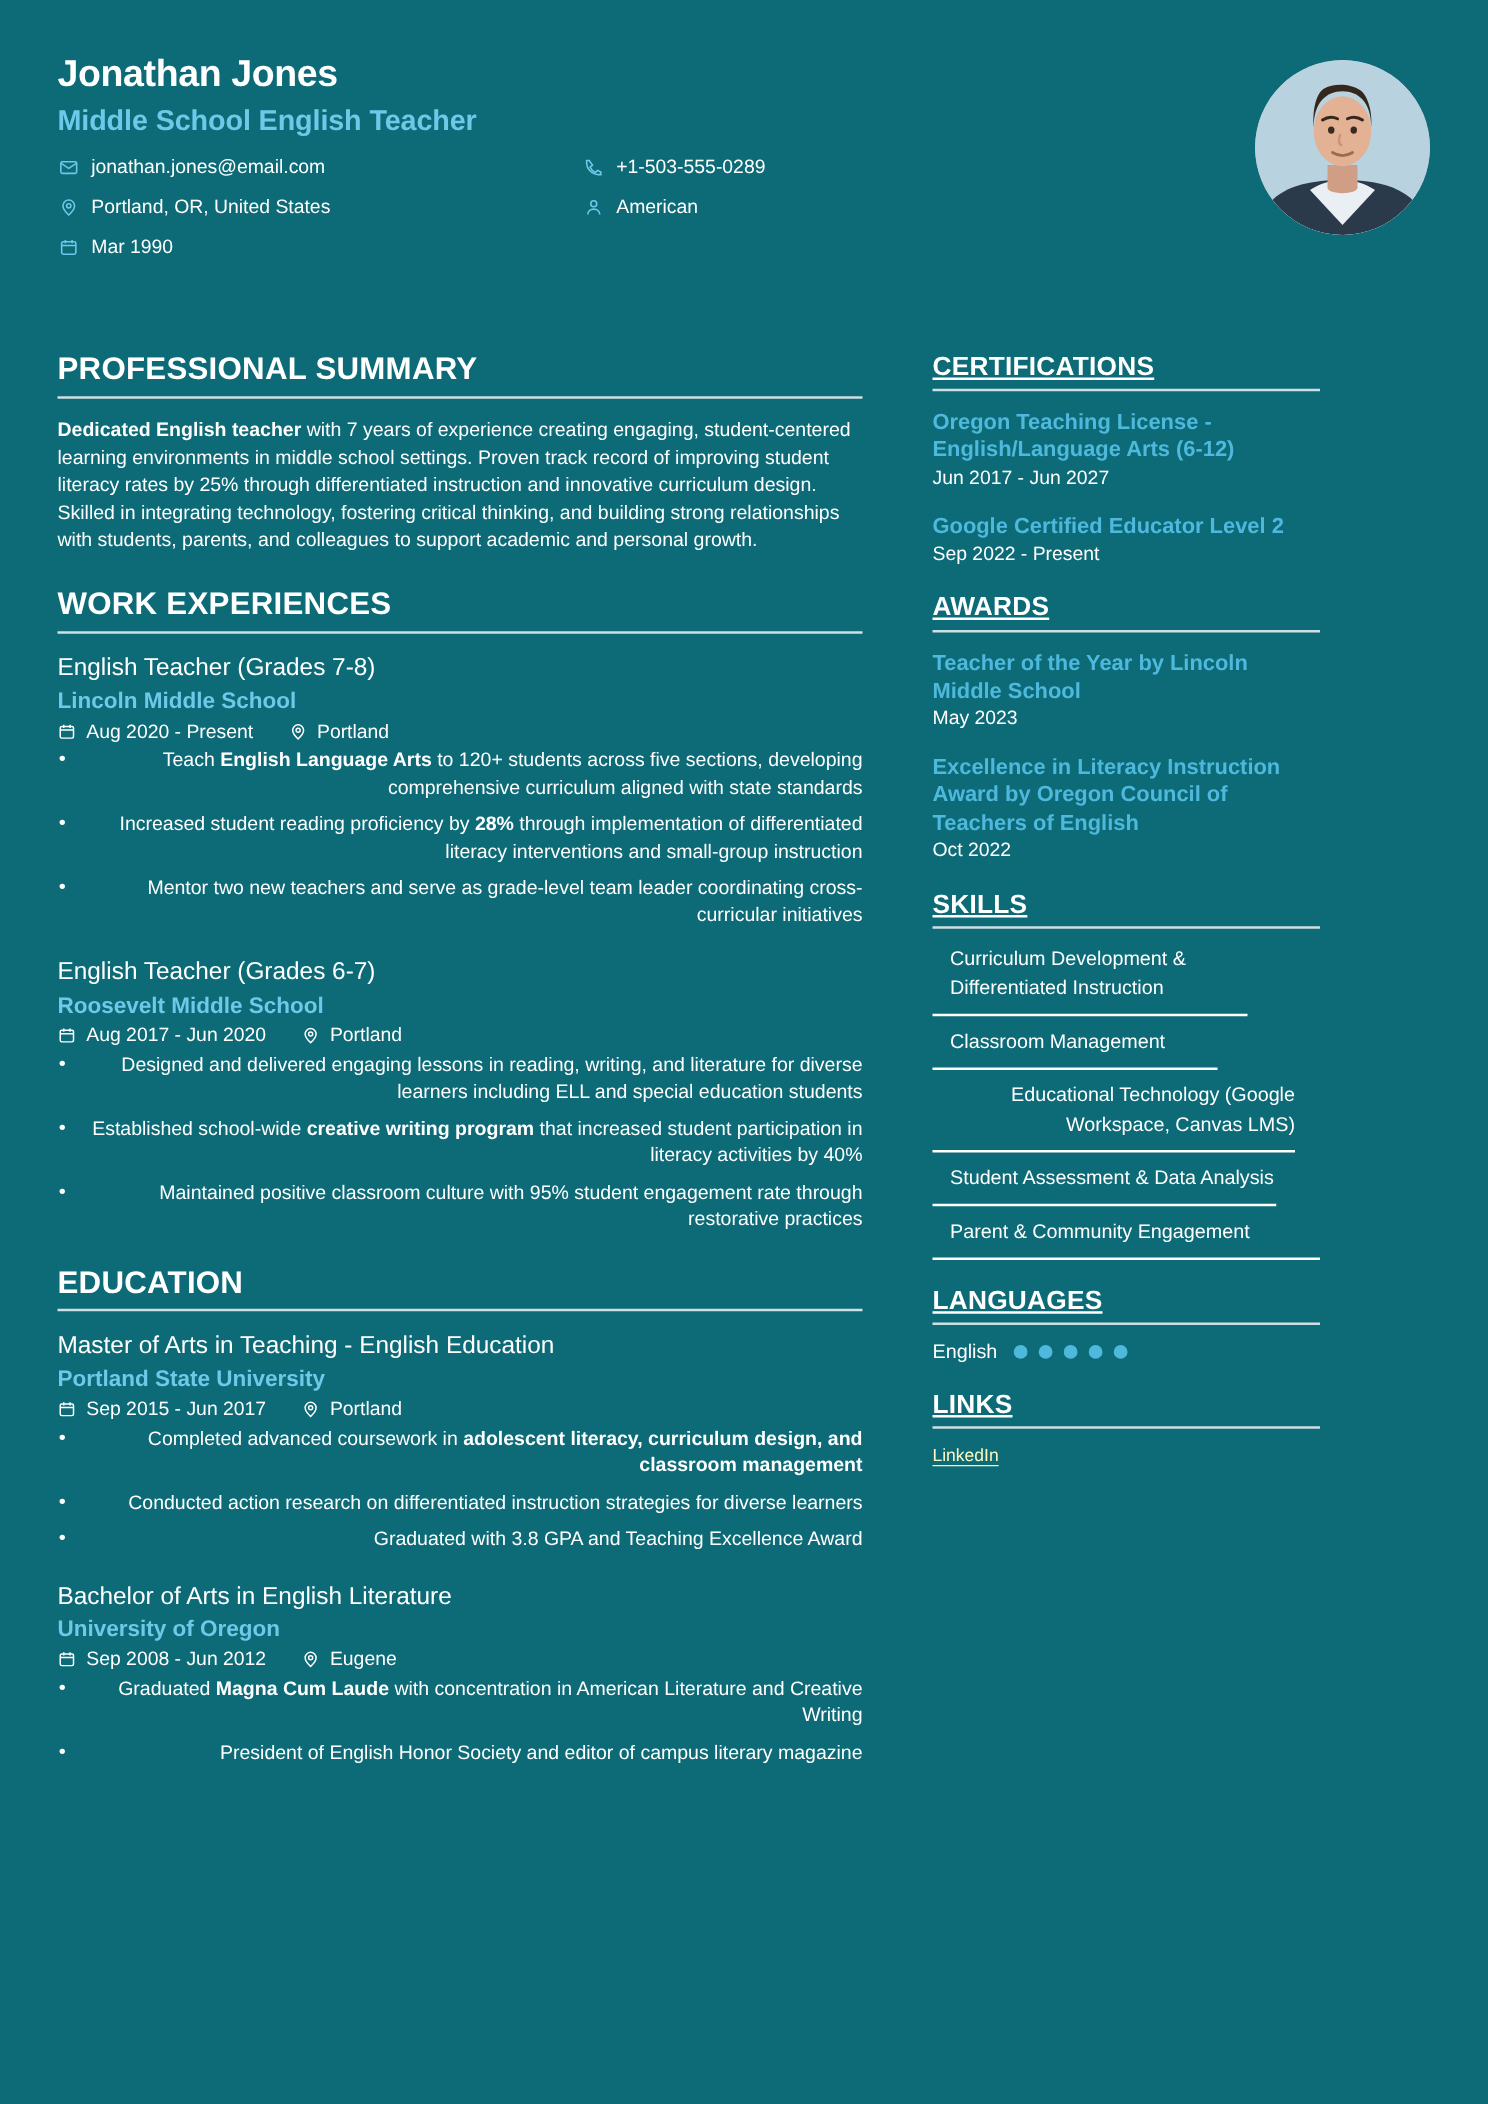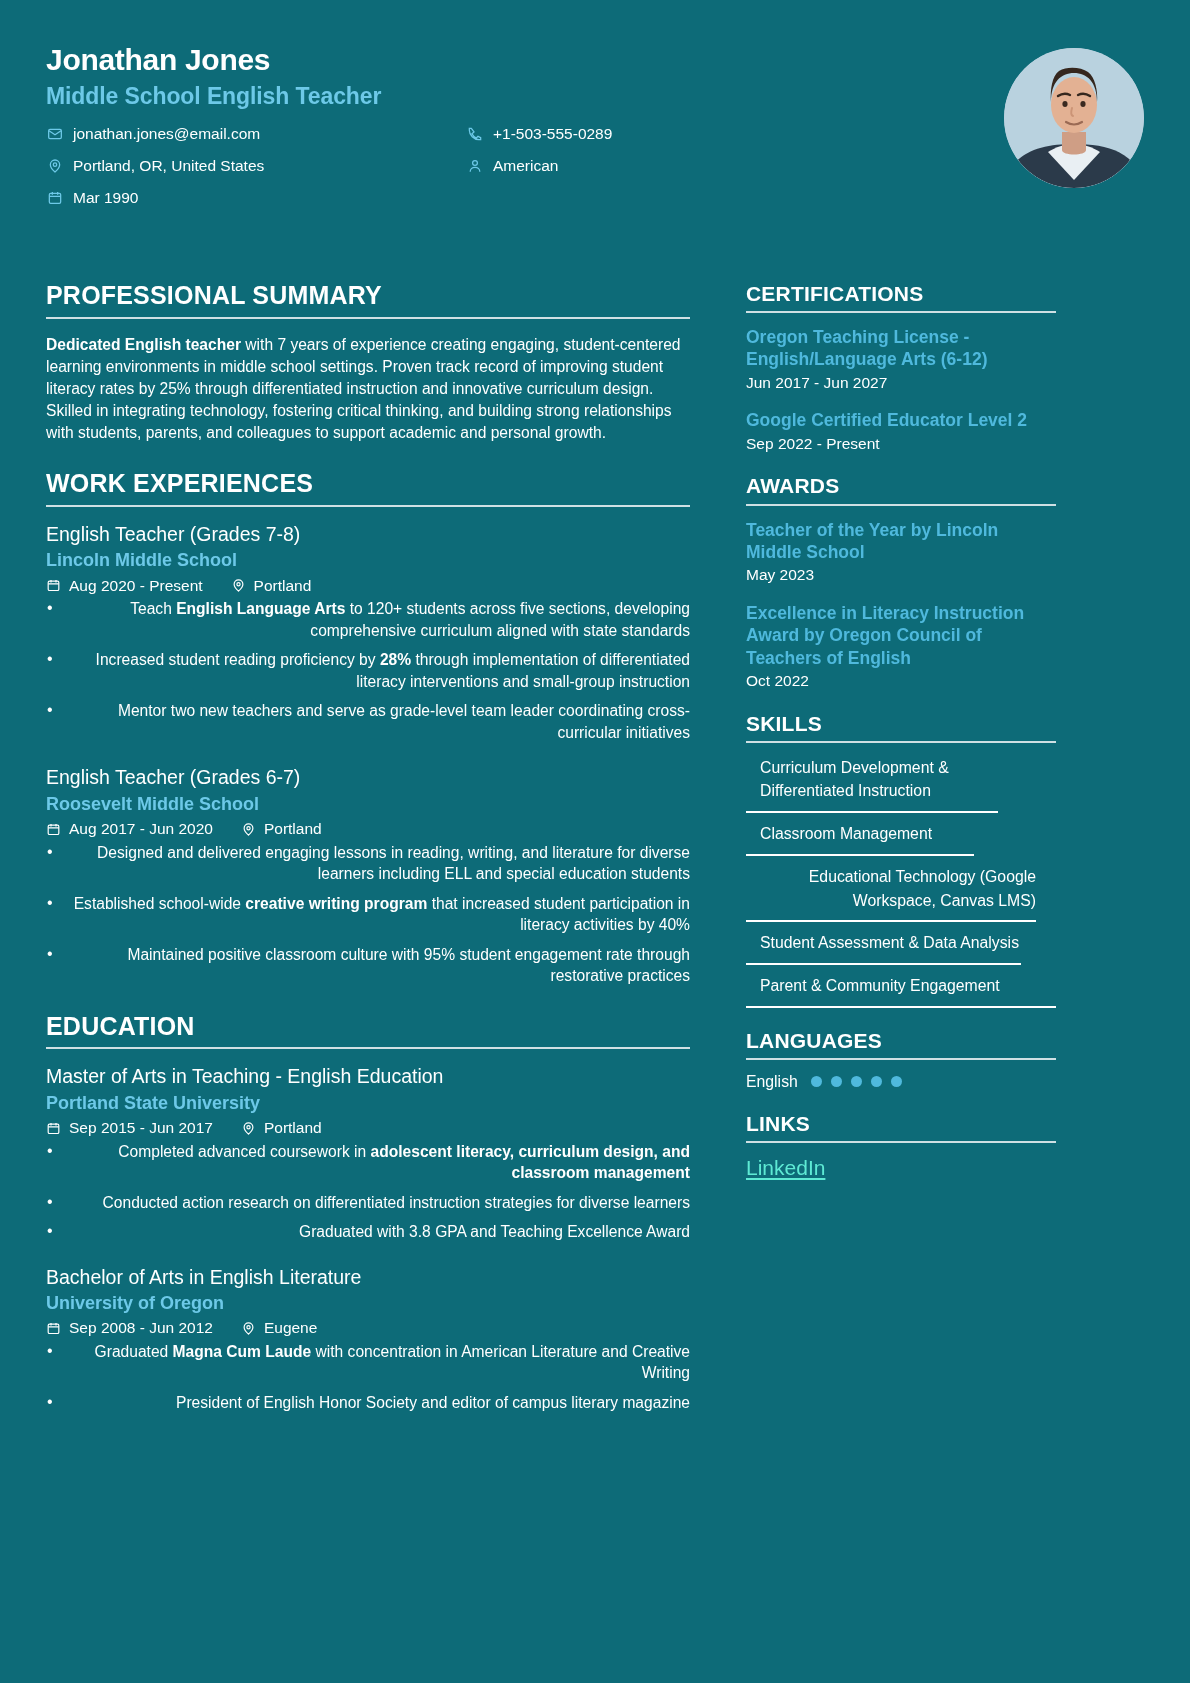--- a/index.html
+++ b/index.html
@@ -104,20 +104,21 @@
     background: #cfe0e4;
     margin-top: 7px;
     margin-bottom: 15px;
   }
   .sec-title-sm {
     font-size: 21px;
     font-weight: 700;
     letter-spacing: 0.2px;
     color: #ffffff;
     line-height: 1.1;
+    text-decoration: underline;
   }
   .sec-rule-sm {
     height: 2px;
     background: #cfe0e4;
     margin-top: 6px;
     margin-bottom: 13px;
   }
 
   .section { margin-bottom: 26px; }
   .section-right { margin-bottom: 21px; }
@@ -148,21 +149,21 @@
   }
   .entry-meta {
     display: flex;
     align-items: center;
     gap: 28px;
     margin-top: 6px;
     margin-bottom: 5px;
   }
   .meta-item {
     display: flex;
-    align-items: flex-end;
+    align-items: flex-start;
     gap: 8px;
     font-size: 15.5px;
     color: #ffffff;
     line-height: 1;
   }
   .meta-item .ico {
     width: 15px; height: 15px; flex: 0 0 15px;
     display: inline-flex; align-items: center; justify-content: center;
     color: #ffffff;
   }
@@ -232,22 +233,22 @@
   .dots { display: flex; gap: 9px; align-items: center; }
   .dot {
     width: 11px; height: 11px;
     border-radius: 50%;
     background: #4fb9dd;
     display: block;
   }
 
   
   .link {
-    font-size: 21px;
-    color: #5eead4;
+    font-size: 14px;
+    color: #fef9c3;
     text-decoration: underline;
     text-underline-offset: 3px;
     display: inline-block;
   }
 </style>
 </head>
 <body>
 
 <div class="page">
 

